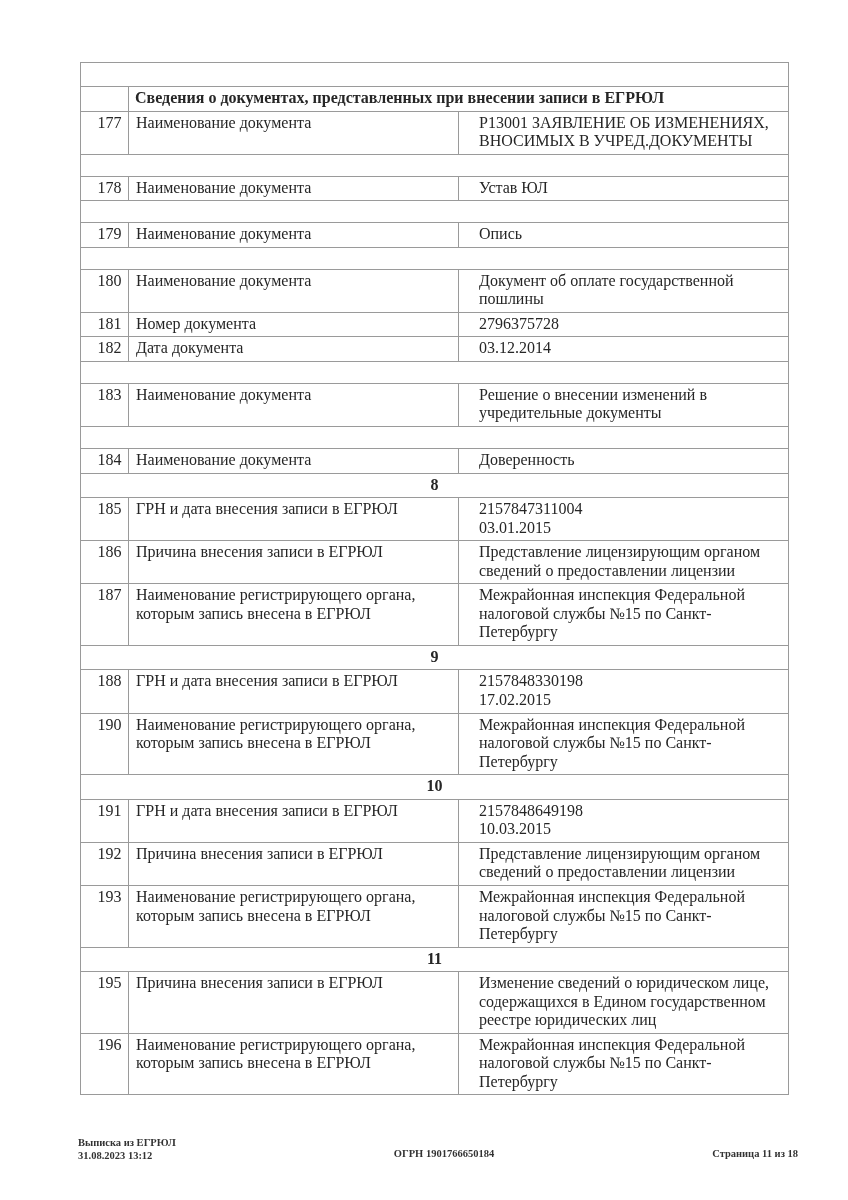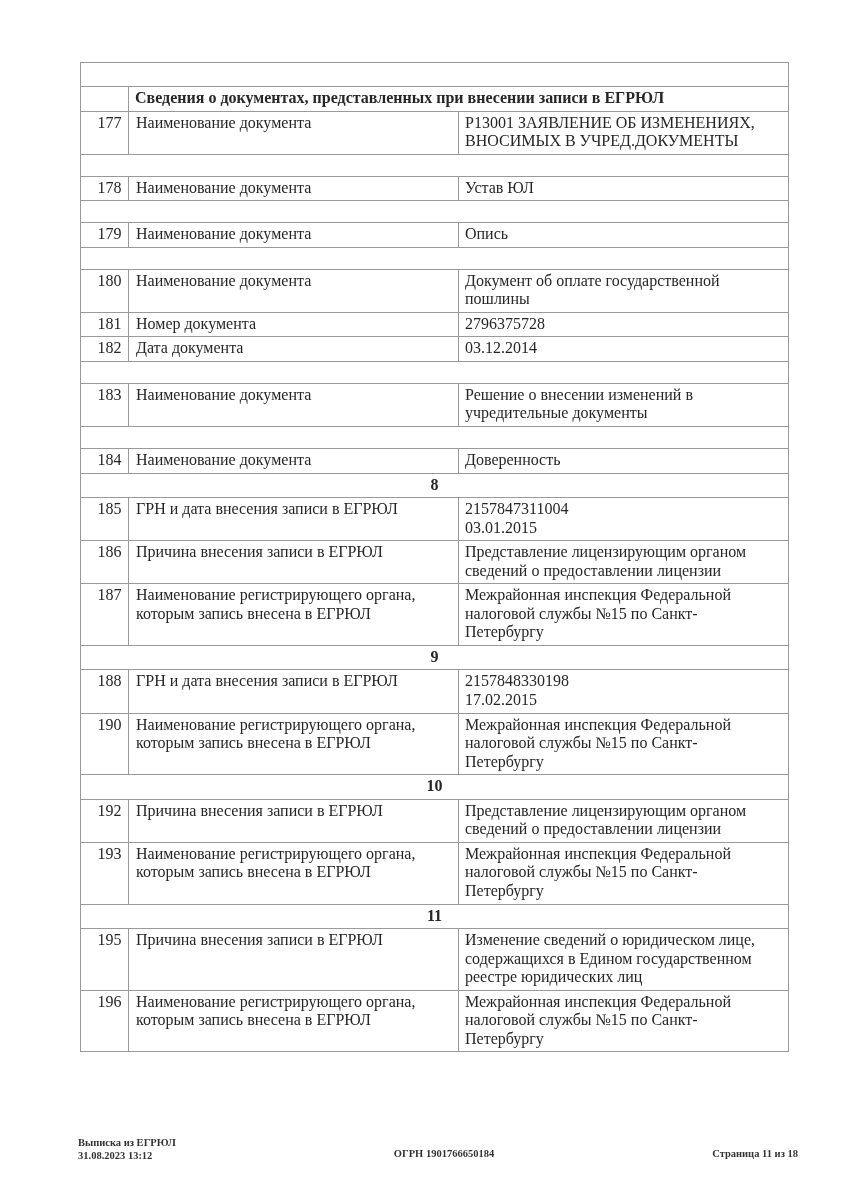--- a/index.html
+++ b/index.html
@@ -34,21 +34,21 @@
   }
   .doc-table td.num {
     text-align: center;
     padding-left: 12px;
     padding-right: 2px;
   }
   .doc-table td.label {
     padding-left: 7px;
   }
   .doc-table td.value {
-    padding-left: 6px;
+    padding-left: 20px;
     padding-right: 14px;
     white-space: pre-line;
     margin-left: 28px;
   }
   .doc-table tr.spacer td {
     height: 21px;
     padding: 0;
   }
   .doc-table tr.top-spacer td {
     height: 23px;
@@ -181,20 +181,26 @@
         <td class="value">2157848330198
 17.02.2015</td>
       </tr>
       <tr>
         <td class="num">190</td>
         <td class="label">Наименование регистрирующего органа, которым запись внесена в ЕГРЮЛ</td>
         <td class="value">Межрайонная инспекция Федеральной налоговой службы №15 по Санкт-Петербургу</td>
       </tr>
       <tr>
         <td class="section" colspan="3">10</td>
+      </tr>
+      <tr>
+        <td class="num">191</td>
+        <td class="label">ГРН и дата внесения записи в ЕГРЮЛ</td>
+        <td class="value">2157848649198
+10.03.2015</td>
       </tr>
       <tr>
         <td class="num">192</td>
         <td class="label">Причина внесения записи в ЕГРЮЛ</td>
         <td class="value">Представление лицензирующим органом сведений о предоставлении лицензии</td>
       </tr>
       <tr>
         <td class="num">193</td>
         <td class="label">Наименование регистрирующего органа, которым запись внесена в ЕГРЮЛ</td>
         <td class="value">Межрайонная инспекция Федеральной налоговой службы №15 по Санкт-Петербургу</td>

